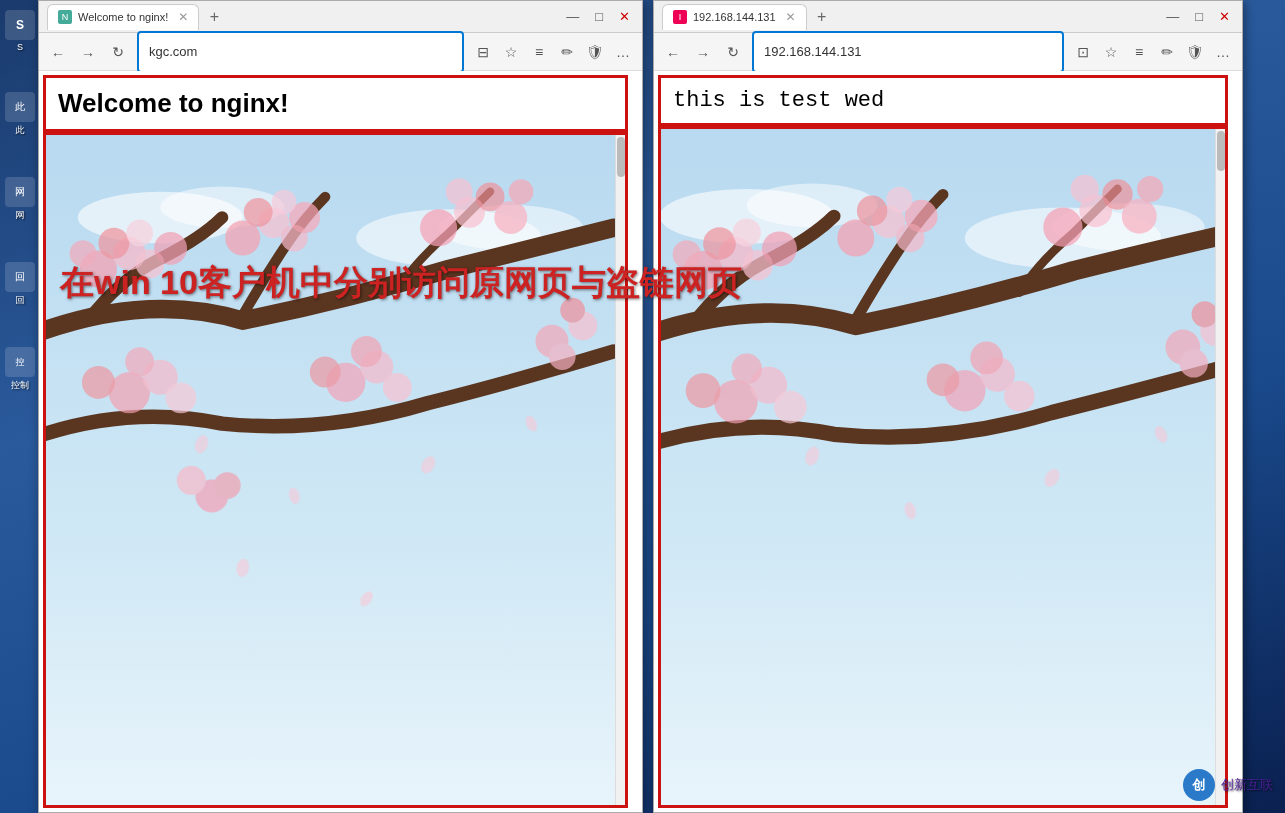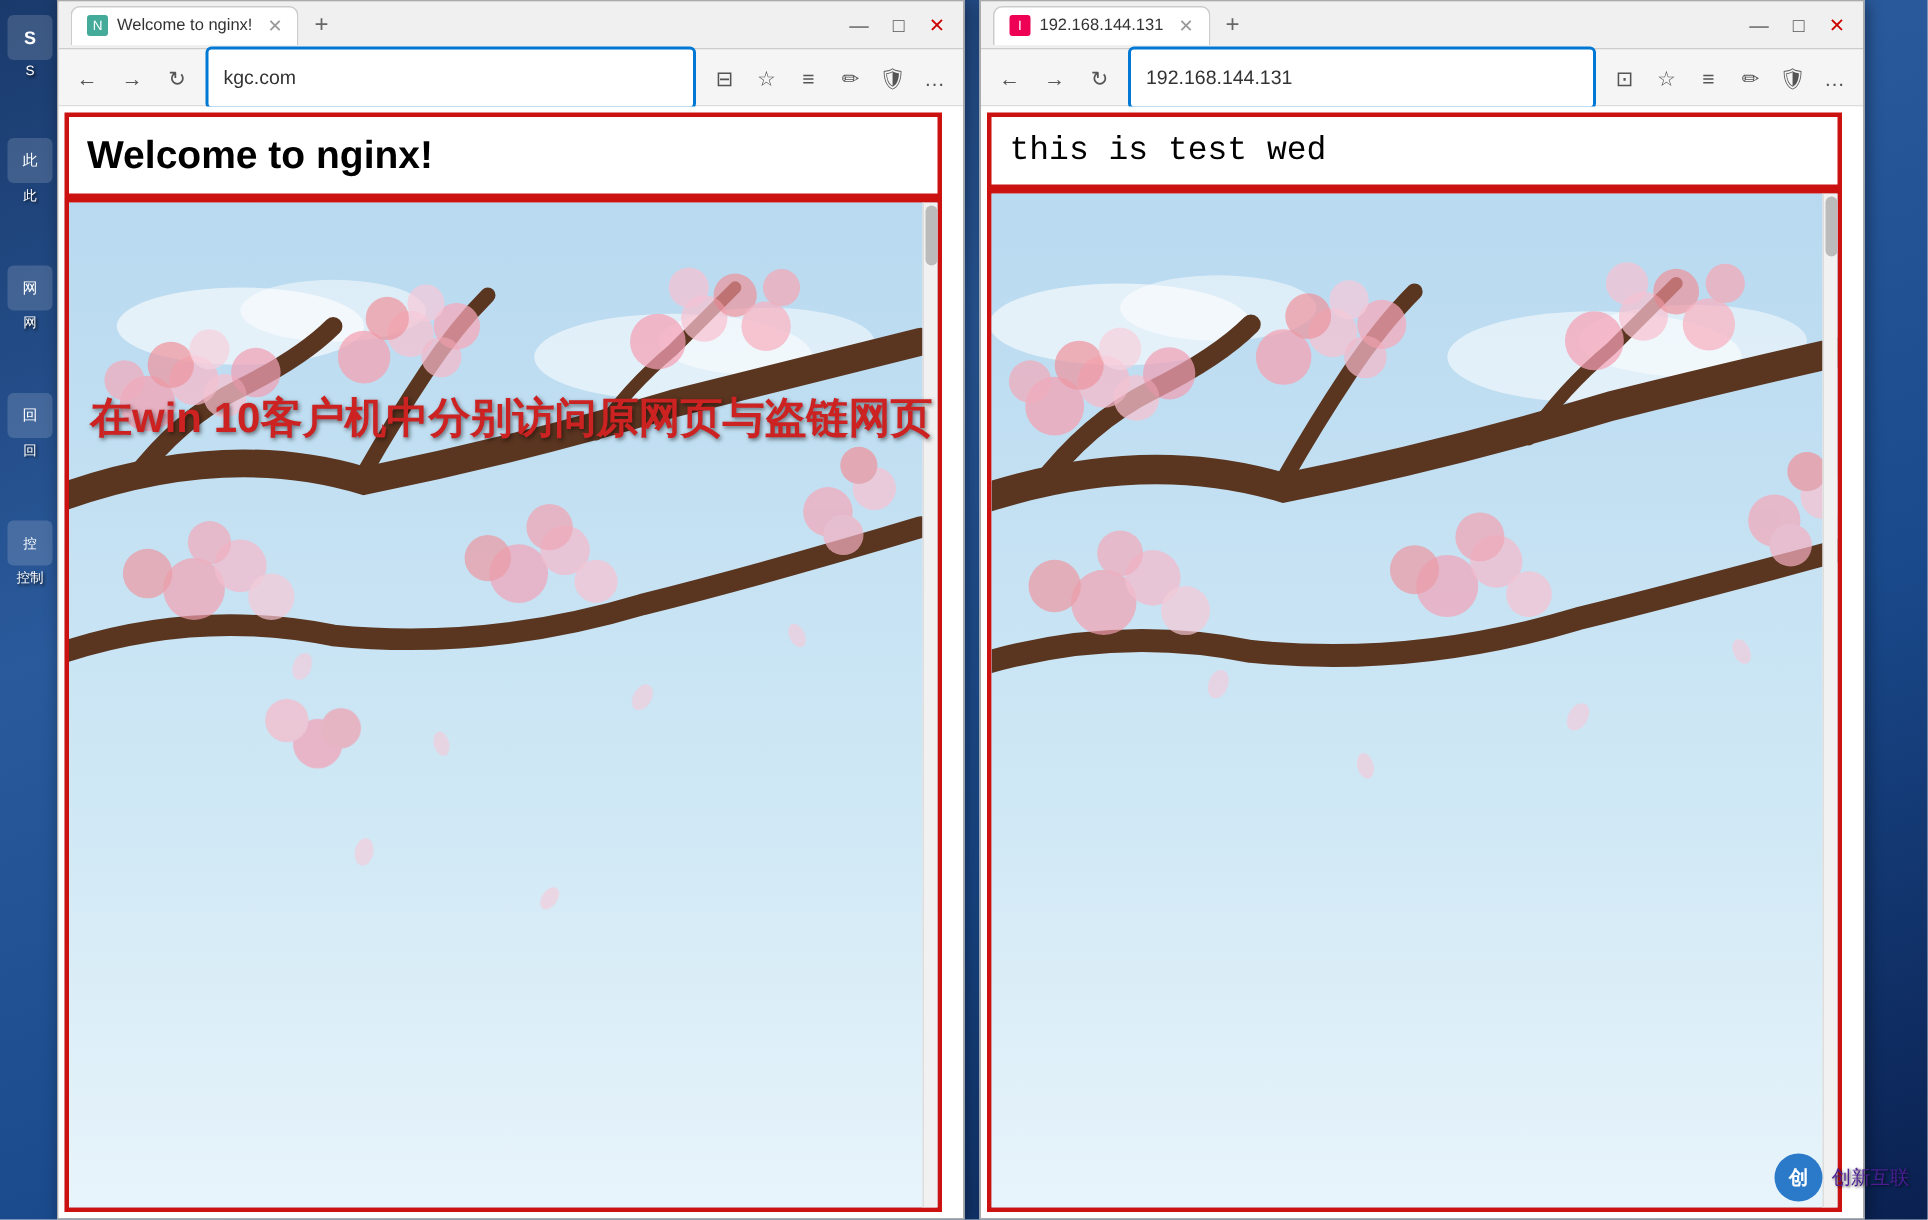--- a/index.html
+++ b/index.html
@@ -48,21 +48,21 @@
       text-align: center;
       text-shadow: 1px 1px 2px rgba(0,0,0,0.8);
     }
 
     
     .annotation-text {
       position: absolute;
       left: 60px;
       top: 260px;
       color: #cc2222;
-      font-size: 28px;
+      font-size: 34px;
       font-weight: bold;
       z-index: 10;
       text-shadow: 1px 1px 3px rgba(0,0,0,0.5);
       pointer-events: none;
     }
 
     
     .watermark {
       position: absolute;
       bottom: 12px;

